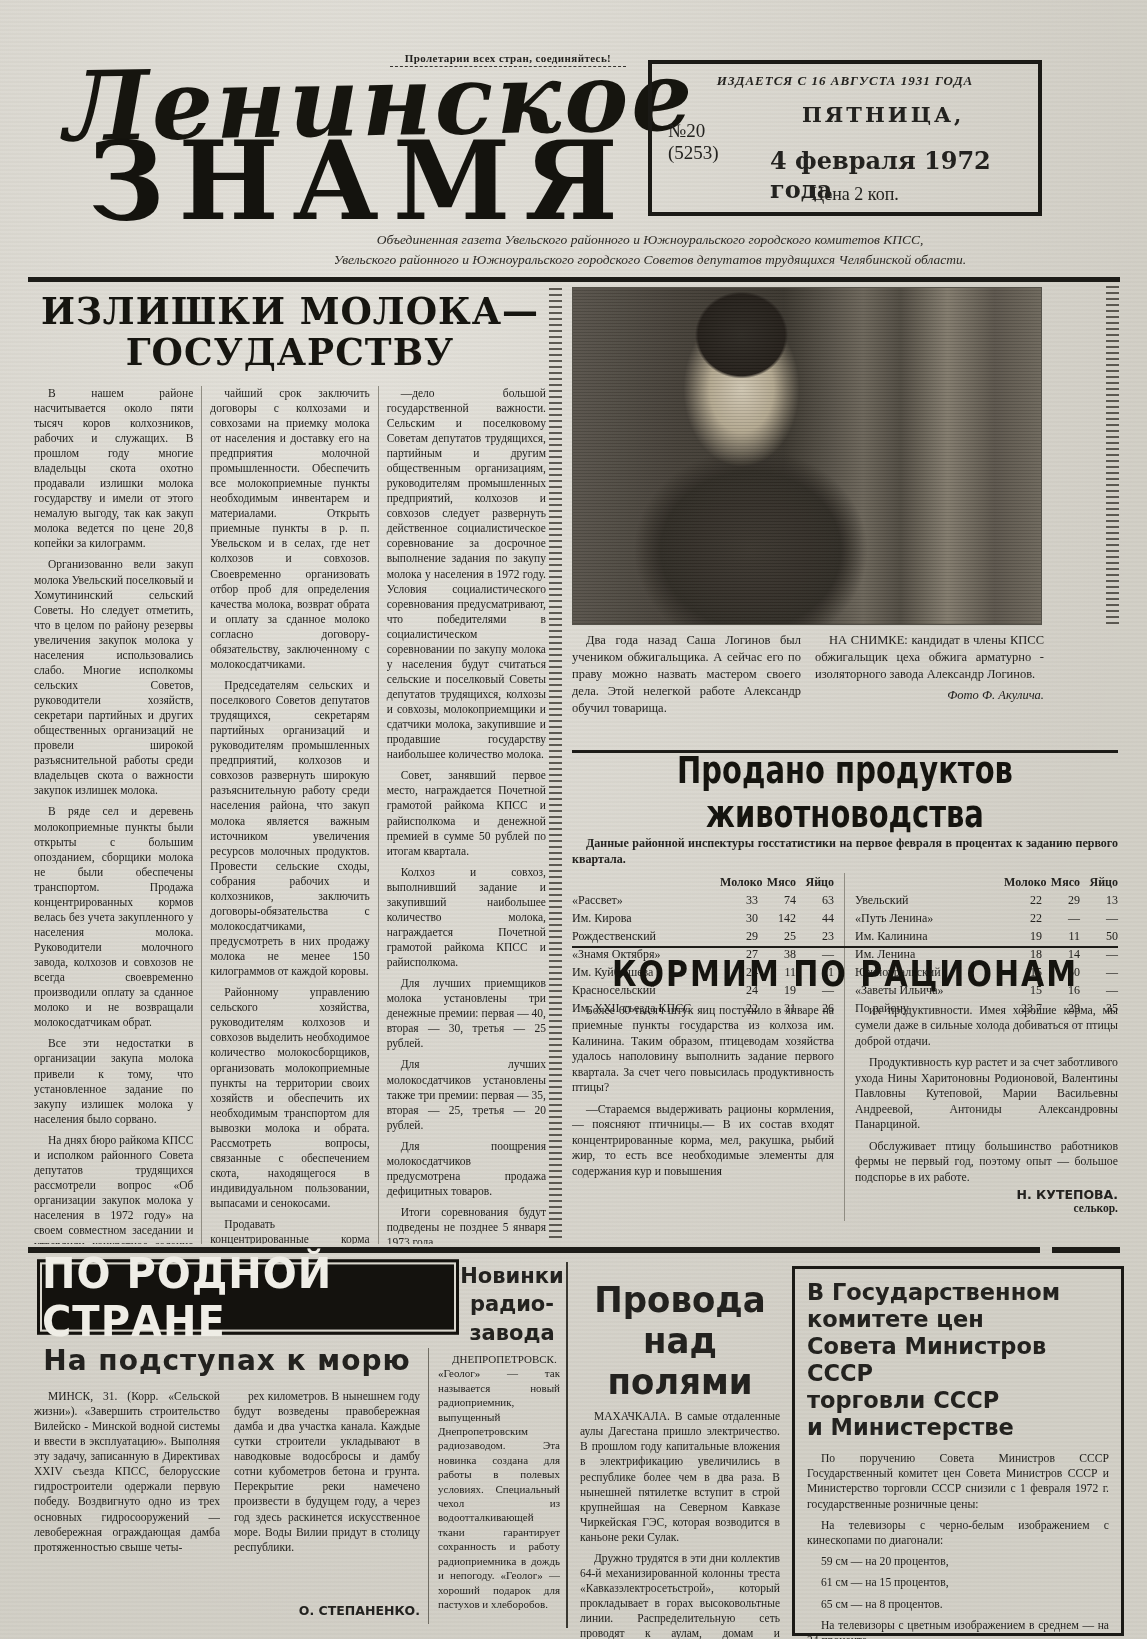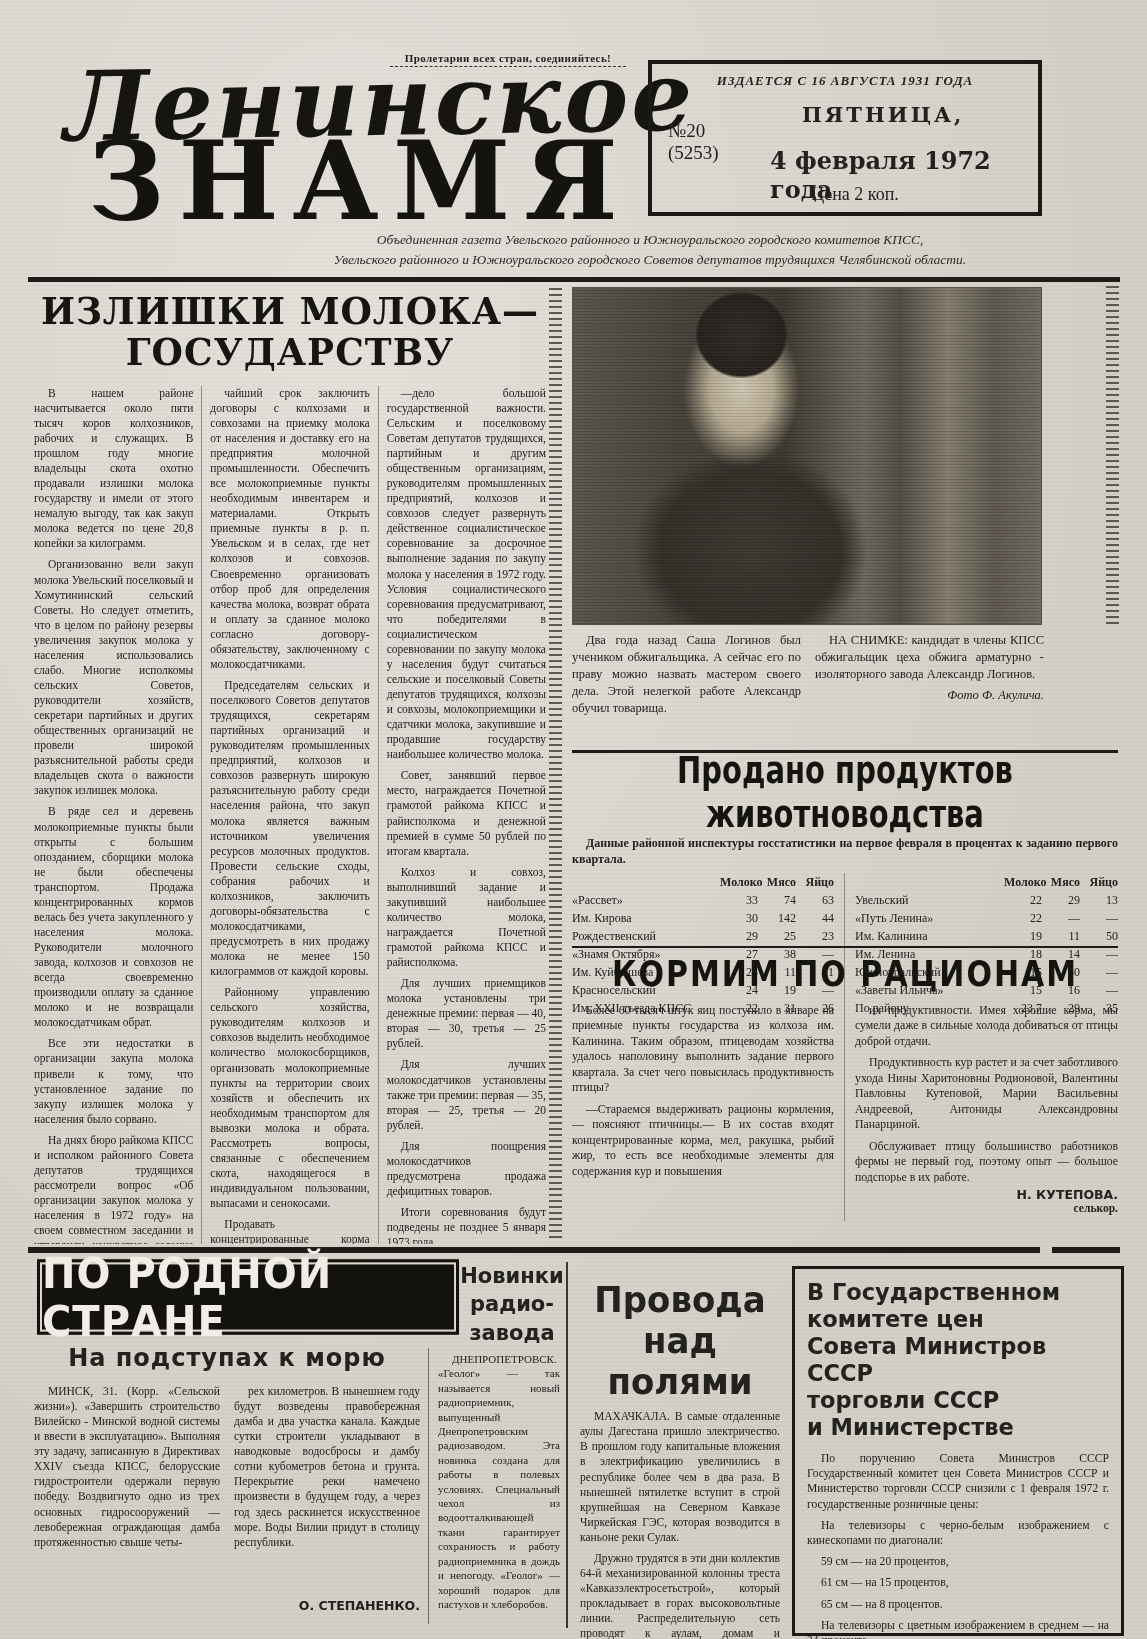--- a/index.html
+++ b/index.html
@@ -66,21 +66,21 @@
   .rat-head{font-family:"DejaVu Sans",sans-serif;font-weight:bold;font-size:30px;letter-spacing:2px;
     text-align:center;transform:scaleY(1.18);color:#15140f;}
   .cols2{display:flex;}
   .byline{font-family:"DejaVu Sans",sans-serif;font-weight:bold;font-size:12.5px;text-align:right;margin-top:4px;}
   .byrole{font-size:11.5px;text-align:right;font-weight:bold;}
   
   .banner{background:#14120e;color:#efede6;display:flex;align-items:center;justify-content:center;
     font-family:"DejaVu Sans",sans-serif;font-weight:900;font-size:40px;letter-spacing:1px;
     box-shadow:0 0 0 2px #dad7ce, 0 0 0 5px #14120e; transform:scaleY(1.05);}
   .radio-head{font-family:"DejaVu Sans",sans-serif;font-weight:bold;font-size:21px;line-height:1.35;text-align:center;}
-  .sea-head{font-family:"DejaVu Sans",sans-serif;font-weight:bold;font-size:24px;text-align:center;letter-spacing:1px;}
+  .sea-head{font-family:"DejaVu Sans",sans-serif;font-weight:bold;font-size:28px;text-align:center;letter-spacing:1px;}
   .wire-head{font-family:"DejaVu Sans",sans-serif;font-weight:bold;font-size:34px;line-height:1.15;
     text-align:center;transform:scaleY(1.05);}
   .price-box{border:3px solid #1b1a16;}
   .price-head{font-family:"DejaVu Sans",sans-serif;font-weight:bold;font-size:22.5px;line-height:1.2;text-align:left;}
   .vrule{background:#706d64;width:1px;}
   .vrule2{background:#3a3831;width:2px;}
   .squiggle{
     background:repeating-linear-gradient(0deg,#3d3a33 0 2px, rgba(0,0,0,0) 2px 6px);
     width:13px;opacity:.8;
   }

